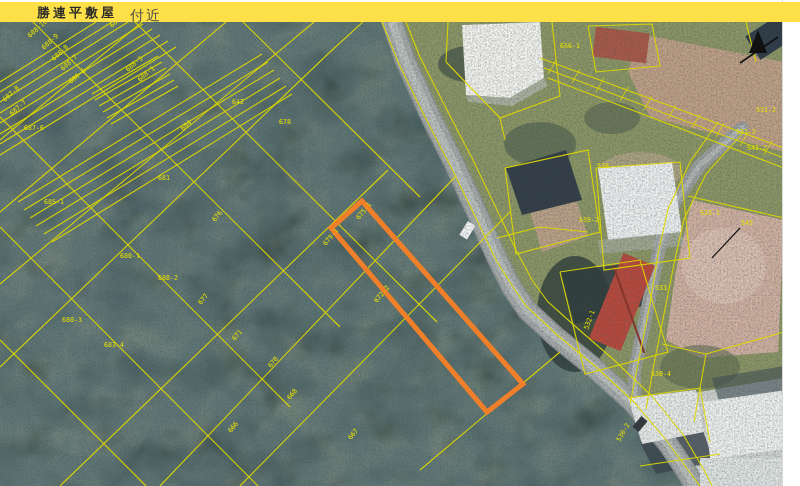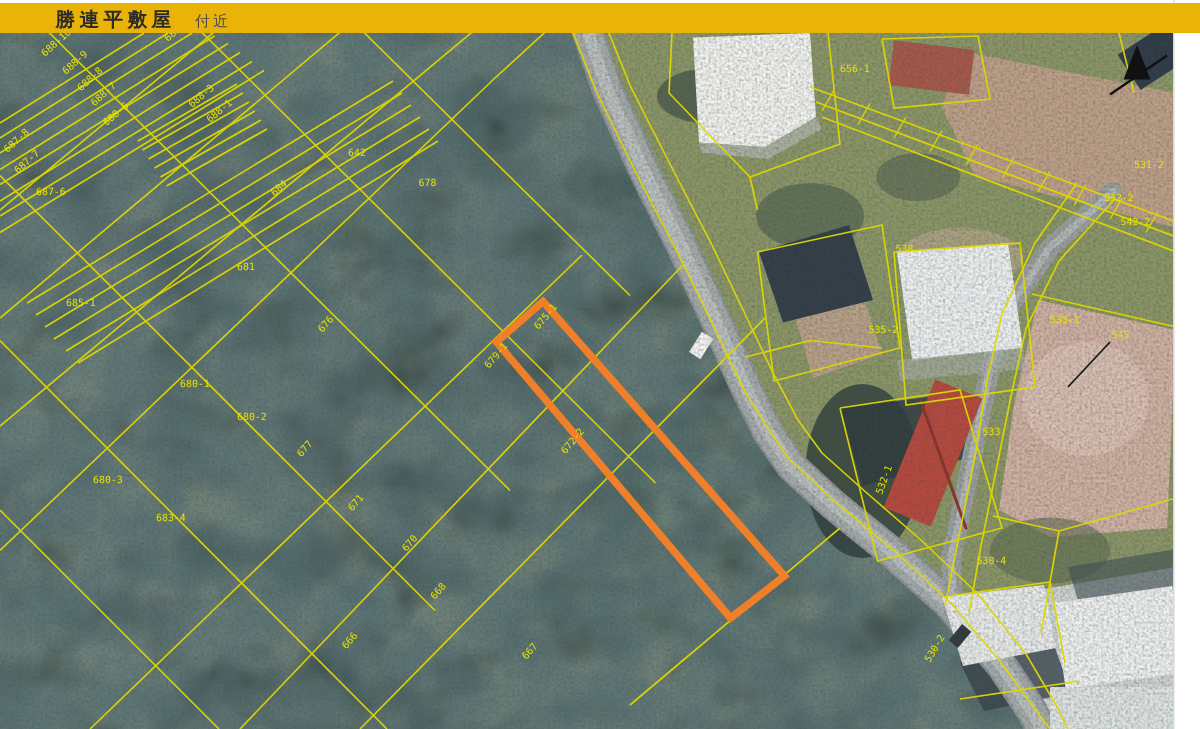--- a/index.html
+++ b/index.html
@@ -5,24 +5,24 @@
   :root{
     --yline:#ddd800;
     --highlight:#f07f2a;
     --label:#e9e300;
     --road:#a6aaa9;
     --ink:#2b2b2b;
   }
   html,body{margin:0;padding:0;background:#ffffff;}
   body{width:800px;height:486px;position:relative;overflow:hidden;
        font-family:"Liberation Sans","DejaVu Sans",sans-serif;}
-  .header{position:absolute;top:2px;left:0;width:800px;height:20px;background:#eab308;z-index:5;}
+  .header{position:absolute;top:2px;left:0;width:800px;height:20px;background:#fde047;z-index:5;}
   .title{position:absolute;left:37px;top:2px;font-size:13px;font-weight:bold;
          letter-spacing:3px;color:var(--ink);}
-  .subtitle{position:absolute;left:130px;top:5px;font-size:10px;letter-spacing:2px;color:#4a4a4a;}
+  .subtitle{position:absolute;left:130px;top:5px;font-size:14px;letter-spacing:2px;color:#4a4a4a;}
   .photo-wrap{position:absolute;left:0;top:22px;width:784px;height:464px;}
   .right-margin{position:absolute;top:0;right:0;width:17px;height:486px;background:#fff;
                 border-left:1px solid #d8d8d6;z-index:4;}
   svg text{font-family:"DejaVu Sans Mono","Liberation Mono",monospace;font-size:6.6px;
            fill:var(--label);}
 </style>
 </head>
 <body>
 
 <div class="header">

